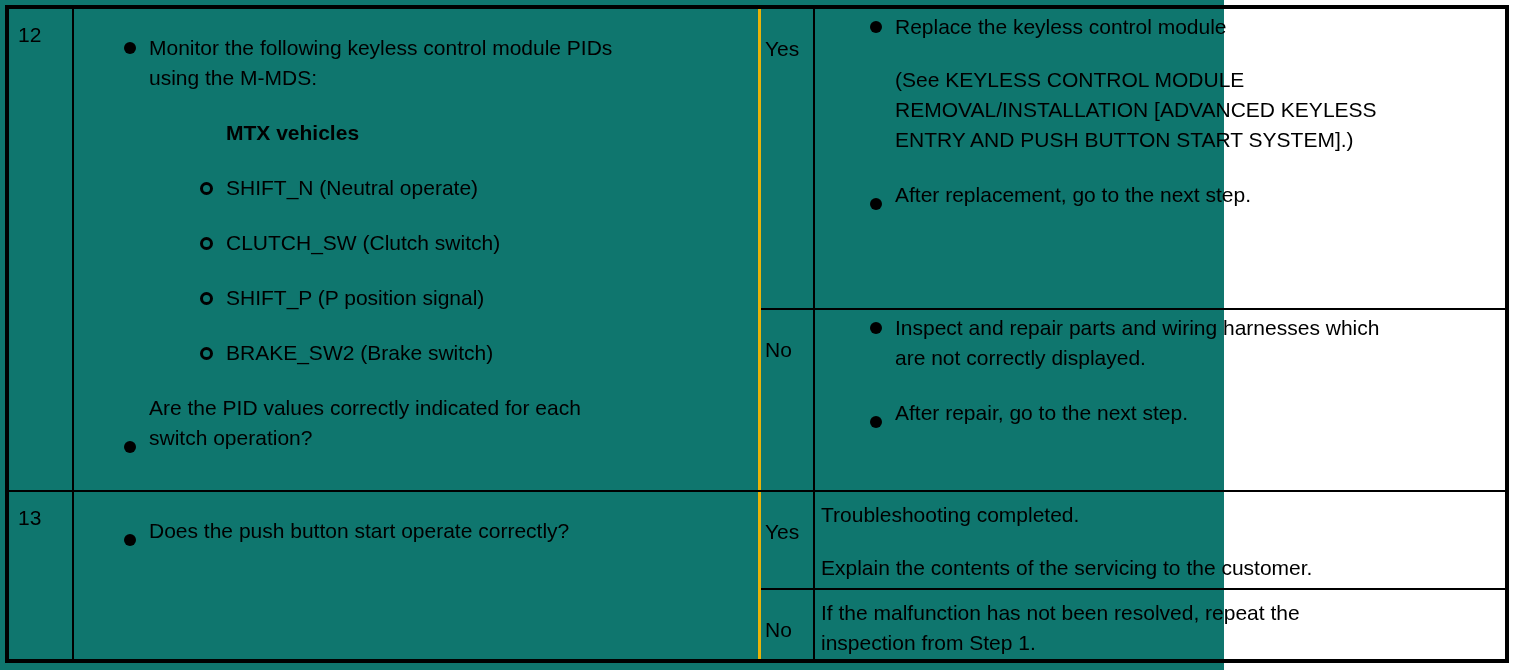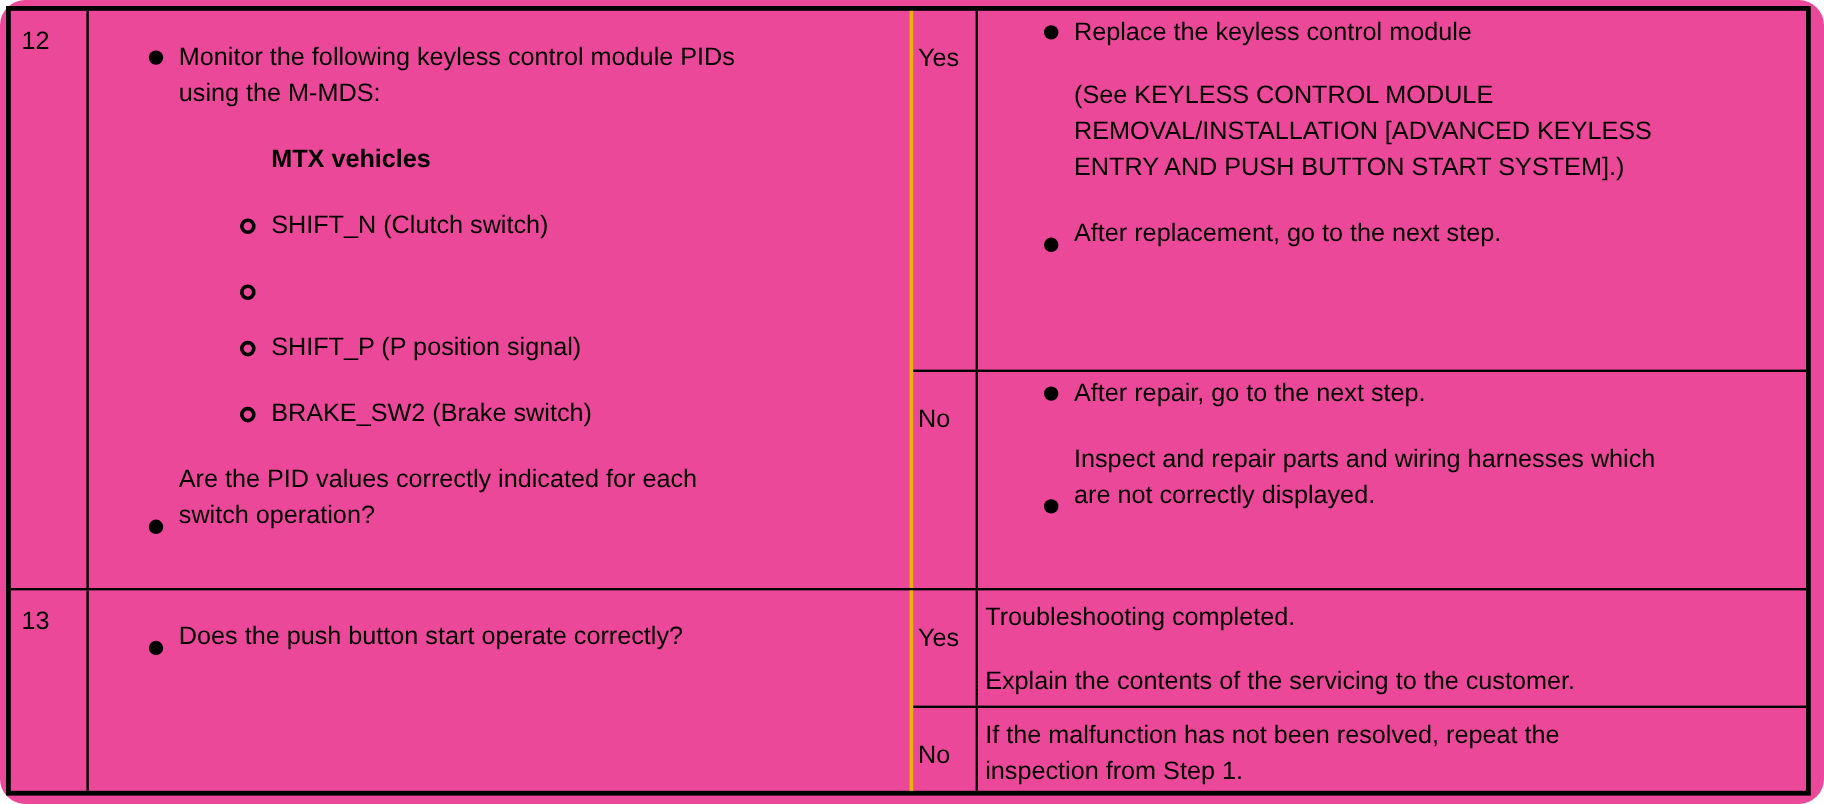--- a/index.html
+++ b/index.html
@@ -1,21 +1,21 @@
 <!DOCTYPE html>
 <html><head>
 <meta charset="utf-8">
 <style>
   html,body { margin:0; padding:0; }
   body {
     width:1520px; height:670px; background:#ffffff; overflow:hidden;
     font-family:"Liberation Sans", sans-serif; color:#000;
     -webkit-font-smoothing:antialiased;
   }
-  .page { position:relative; width:1520px; height:670px; background:#ec4899;border-radius:21px; }
+  .page { position:relative; width:1224px; height:670px; background:#0f766e; }
   .tbl {
     position:absolute; left:5px; top:5px; width:1504px; height:658px;
     border:4px solid #000; box-sizing:border-box;
     display:flex; flex-direction:column;
     font-size:21px; line-height:30px;
   }
   .row { display:flex; box-sizing:border-box; }
   .row-12 { height:483px; border-bottom:2px solid #000; }
   .row-13 { flex:1; }
   .cell { box-sizing:border-box; }
@@ -60,24 +60,25 @@
 
       <div class="cell cell-insp">
         <div class="item">
           <span class="b1"></span>
           <span class="txt">Monitor the following keyless control module PIDs
 using the M-MDS:</span>
         </div>
         <div class="hdr">MTX vehicles</div>
         <div class="item">
           <span class="b2"></span>
-          <span class="txt">SHIFT_N (Clutch switch)</span>
+          <span class="txt">SHIFT_N (Neutral operate)</span>
         </div>
         <div class="item">
           <span class="b2"></span>
+          <span class="txt">CLUTCH_SW (Clutch switch)</span>
         </div>
         <div class="item">
           <span class="b2"></span>
           <span class="txt">SHIFT_P (P position signal)</span>
         </div>
         <div class="item">
           <span class="b2"></span>
           <span class="txt">BRAKE_SW2 (Brake switch)</span>
         </div>
         <div class="item">
@@ -108,26 +109,26 @@
             </div>
           </div>
         </div>
         <div class="rrow rrow-no">
           <div class="cell cell-ans">
             <span class="txt">No</span>
           </div>
           <div class="cell cell-act">
             <div class="item">
               <span class="act-b1"></span>
-              <span class="txt">After repair, go to the next step.</span>
+              <span class="txt">Inspect and repair parts and wiring harnesses which
+are not correctly displayed.</span>
             </div>
             <div class="item">
               <span class="act-b1"></span>
-              <span class="txt">Inspect and repair parts and wiring harnesses which
-are not correctly displayed.</span>
+              <span class="txt">After repair, go to the next step.</span>
             </div>
           </div>
         </div>
       </div>
     </div>
 
     <div class="row row-13">
       <div class="cell cell-step">
         <span class="txt">13</span>
       </div>

